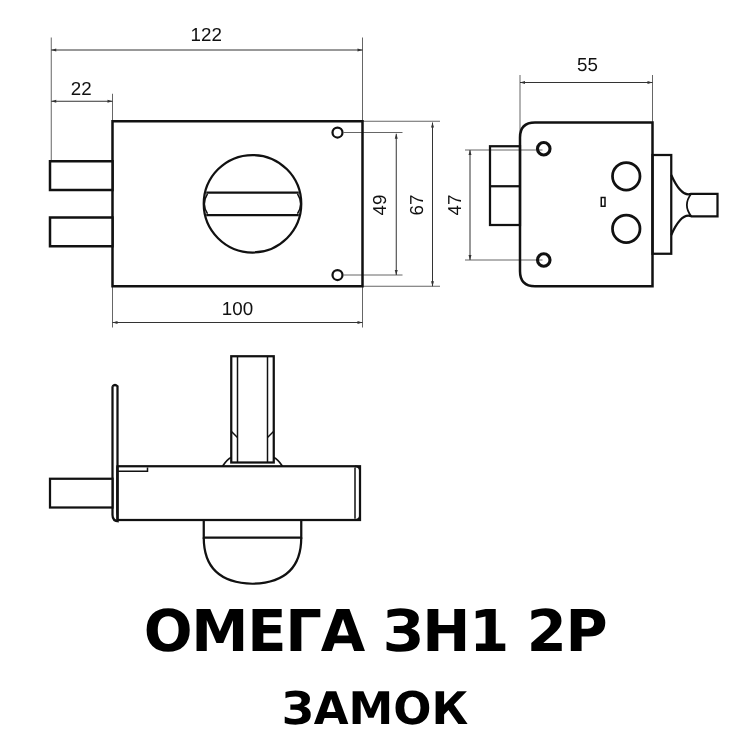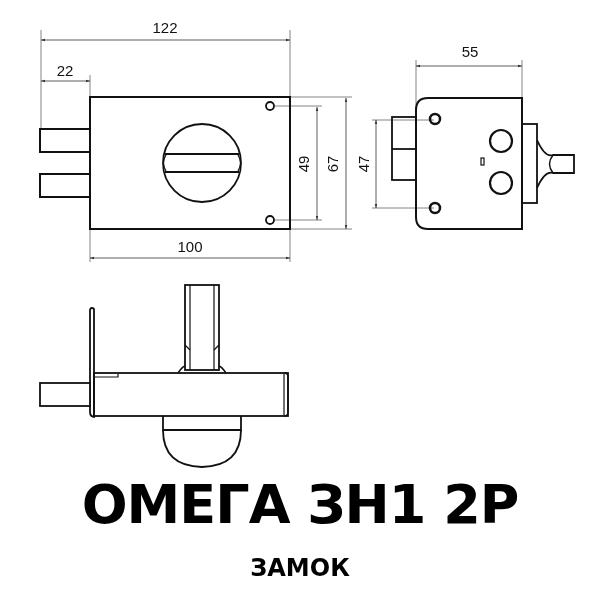--- a/index.html
+++ b/index.html
@@ -1,21 +1,21 @@
 <!DOCTYPE html>
 <html><head>
 <meta charset="utf-8">
 <style>
   html, body { margin: 0; padding: 0; background: #ffffff; }
   body { width: 600px; height: 600px; position: relative; overflow: hidden; font-family: "Liberation Sans", sans-serif; }
   #drawing { position: absolute; left: 0; top: 0; width: 600px; height: 600px; }
   .dimtext { font-family: "Liberation Sans", sans-serif; font-size: 15px; fill: #111; }
   .title { position: absolute; left: 0; width: 600px; text-align: center; color: #000; font-family: "DejaVu Sans", sans-serif; font-weight: bold; }
-  #product-title { top: 470px; font-size: 54px; letter-spacing: -1px; line-height: 70px; }
-  #product-subtitle { top: 548px; font-size: 24px; line-height: 40px; }
+  #product-title { top: 470px; font-size: 46px; letter-spacing: -1px; line-height: 70px; }
+  #product-subtitle { top: 548px; font-size: 36px; line-height: 40px; }
 </style>
 </head>
 <body>
 
 <svg id="drawing" viewBox="0 0 600 600" xmlns="http://www.w3.org/2000/svg">
   <defs>
     <marker id="arr" viewBox="0 0 10 10" refX="10" refY="5" markerWidth="8" markerHeight="5" orient="auto-start-reverse">
       <path d="M0,2 L10,5 L0,8 z" fill="#333"></path>
     </marker>
   </defs>

